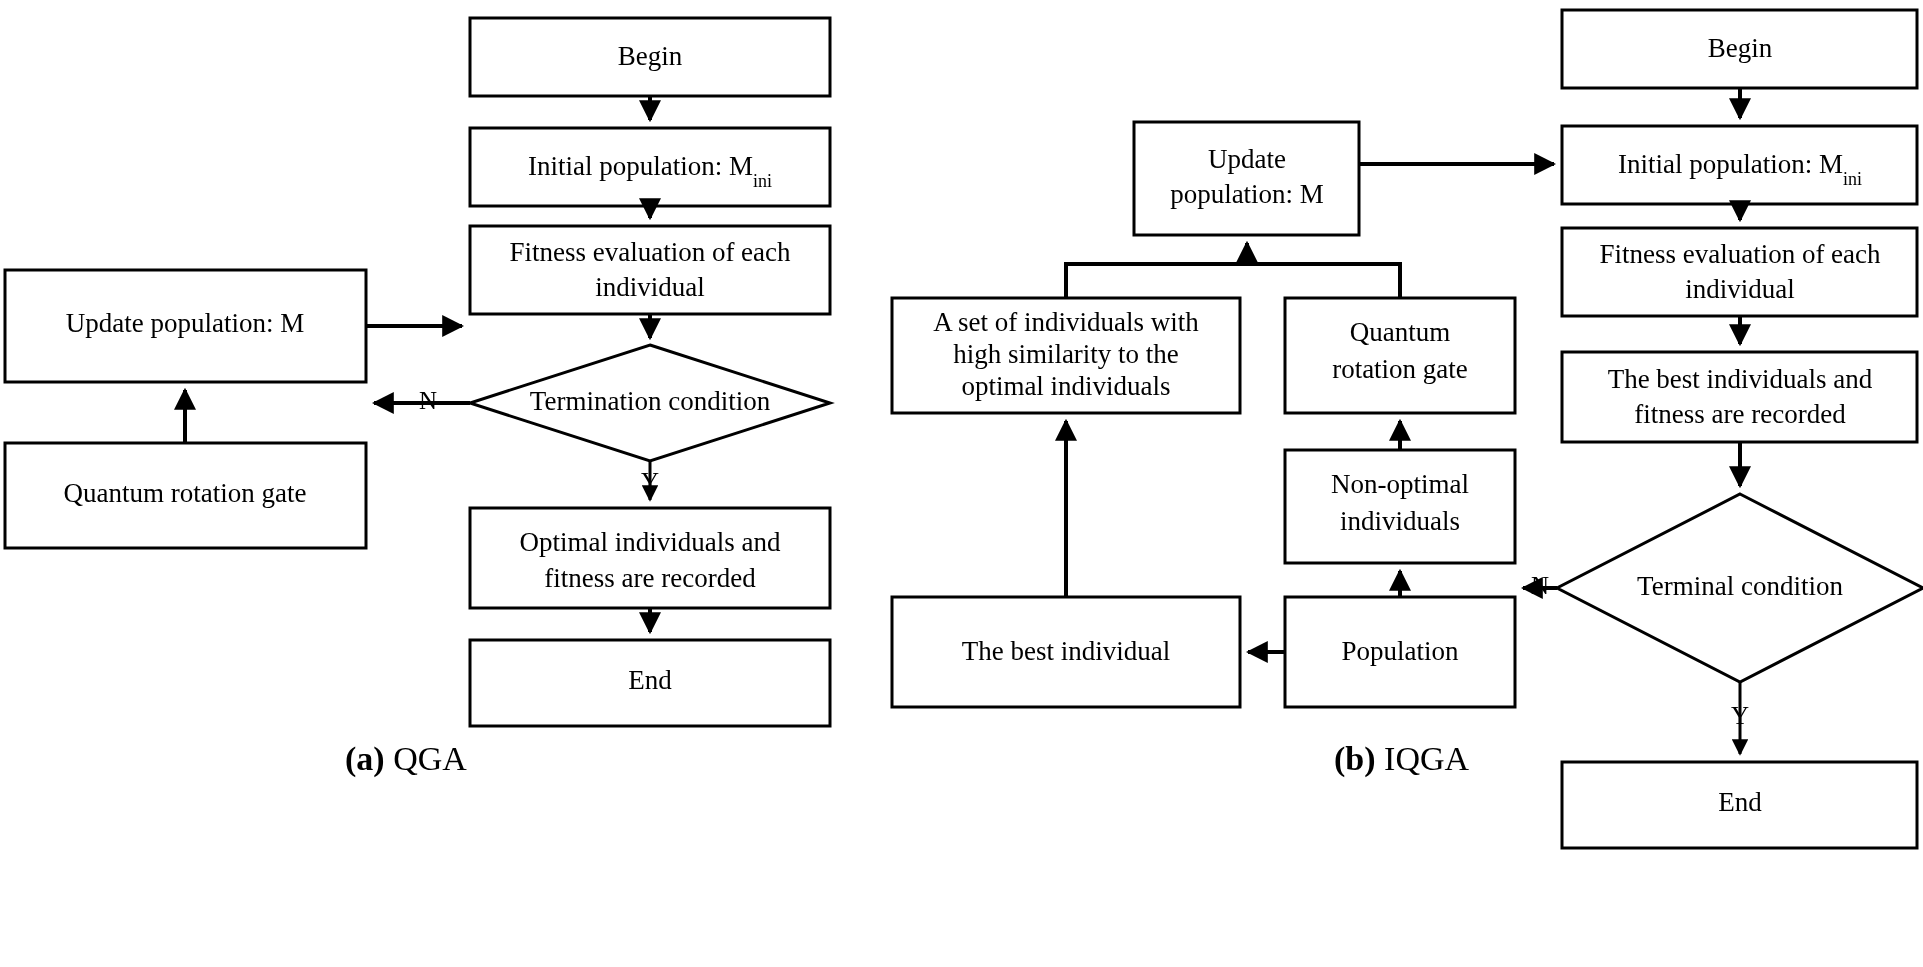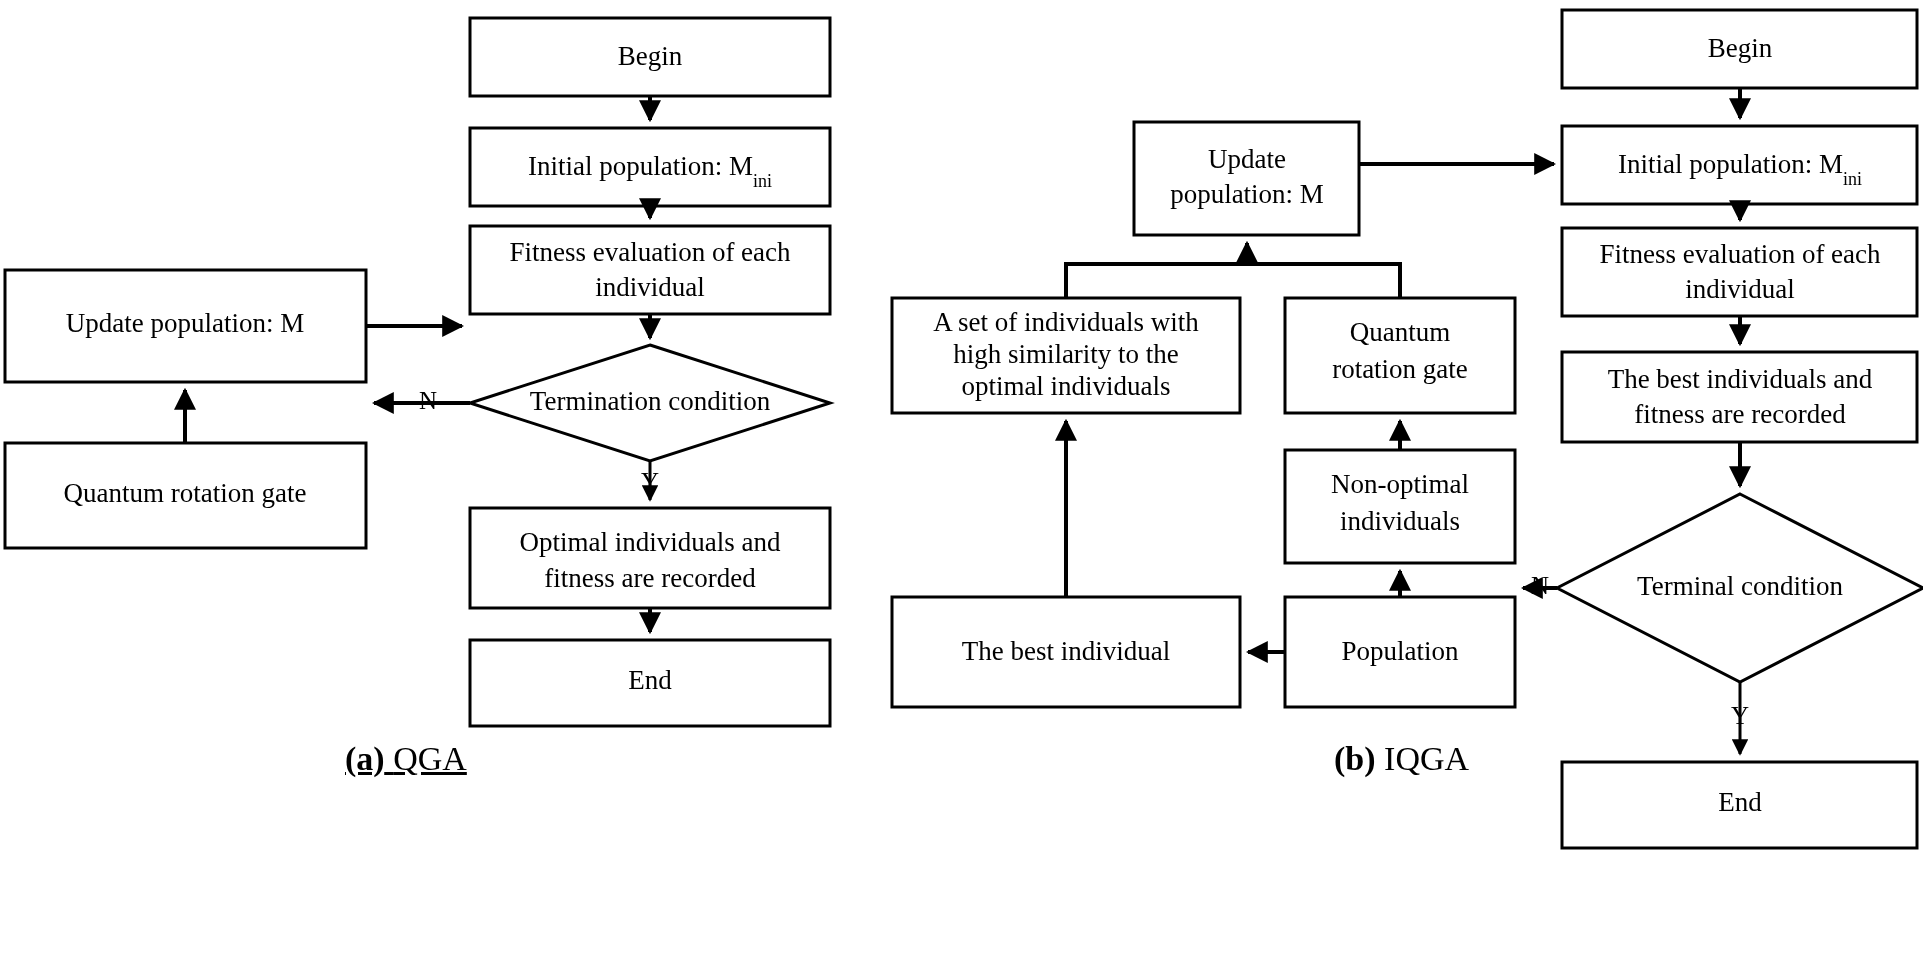--- a/index.html
+++ b/index.html
@@ -228,21 +228,21 @@
     <line class="edge" x1="1400" y1="597" x2="1400" y2="571" marker-end="url(#arrow)"></line>
 
     <line class="edge" x1="1400" y1="450" x2="1400" y2="421" marker-end="url(#arrow)"></line>
 
     <line class="edge" x1="1066" y1="597" x2="1066" y2="421" marker-end="url(#arrow)"></line>
 
     <path class="edge" d="M 1066 298 L 1066 264 L 1400 264 L 1400 298"></path>
     <line class="edge" x1="1247" y1="264" x2="1247" y2="243" marker-end="url(#arrow)"></line>
   </svg>
 
-  <div class="caption" style="left:345px; top:740px;text-decoration:underline;">
+  <div class="caption" style="left:345px; top:740px;">
     <b>(a)</b>
     <span>QGA</span>
   </div>
 
   <div class="caption" style="left:1290px; top:740px;margin-left:44px;">
     <b>(b)</b>
     <span>IQGA</span>
   </div>
 
 </div>

